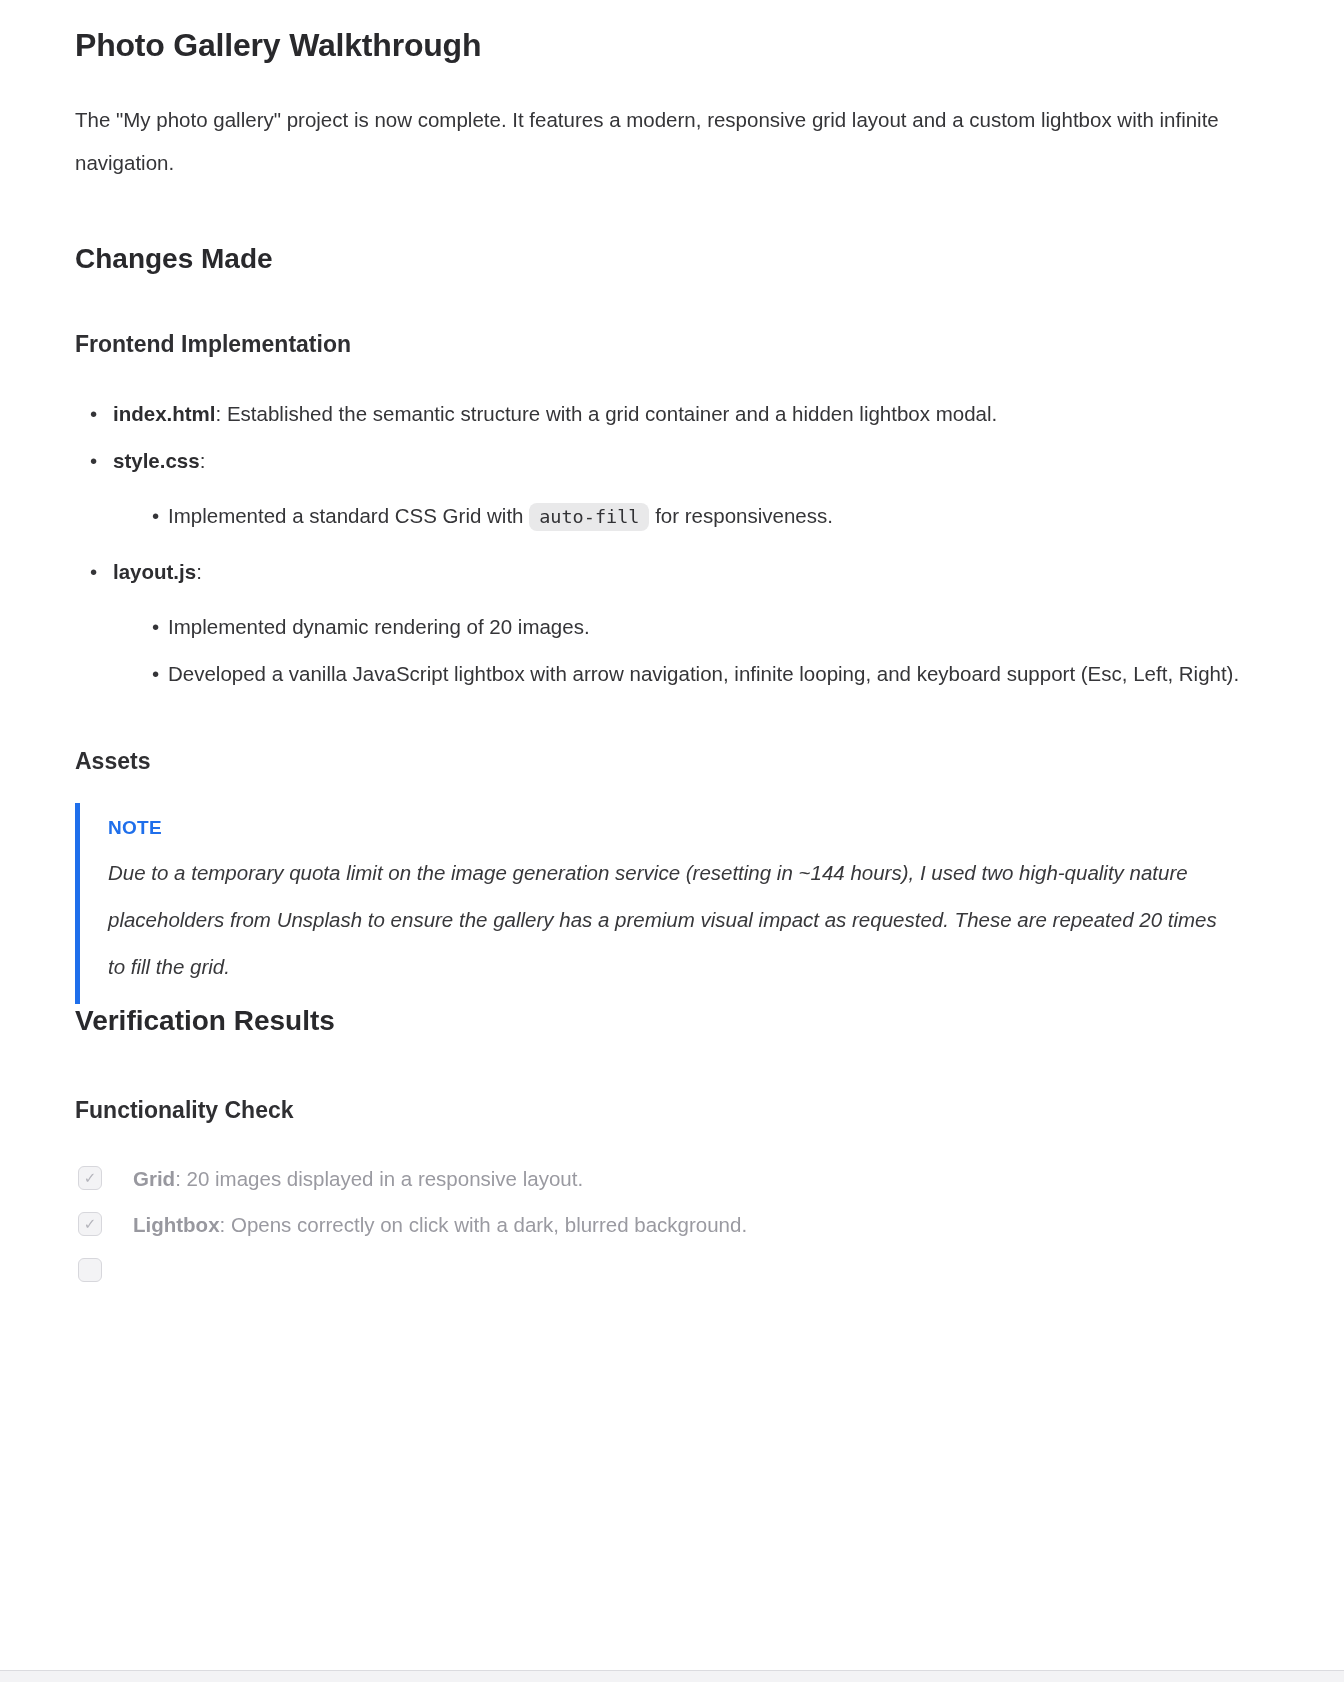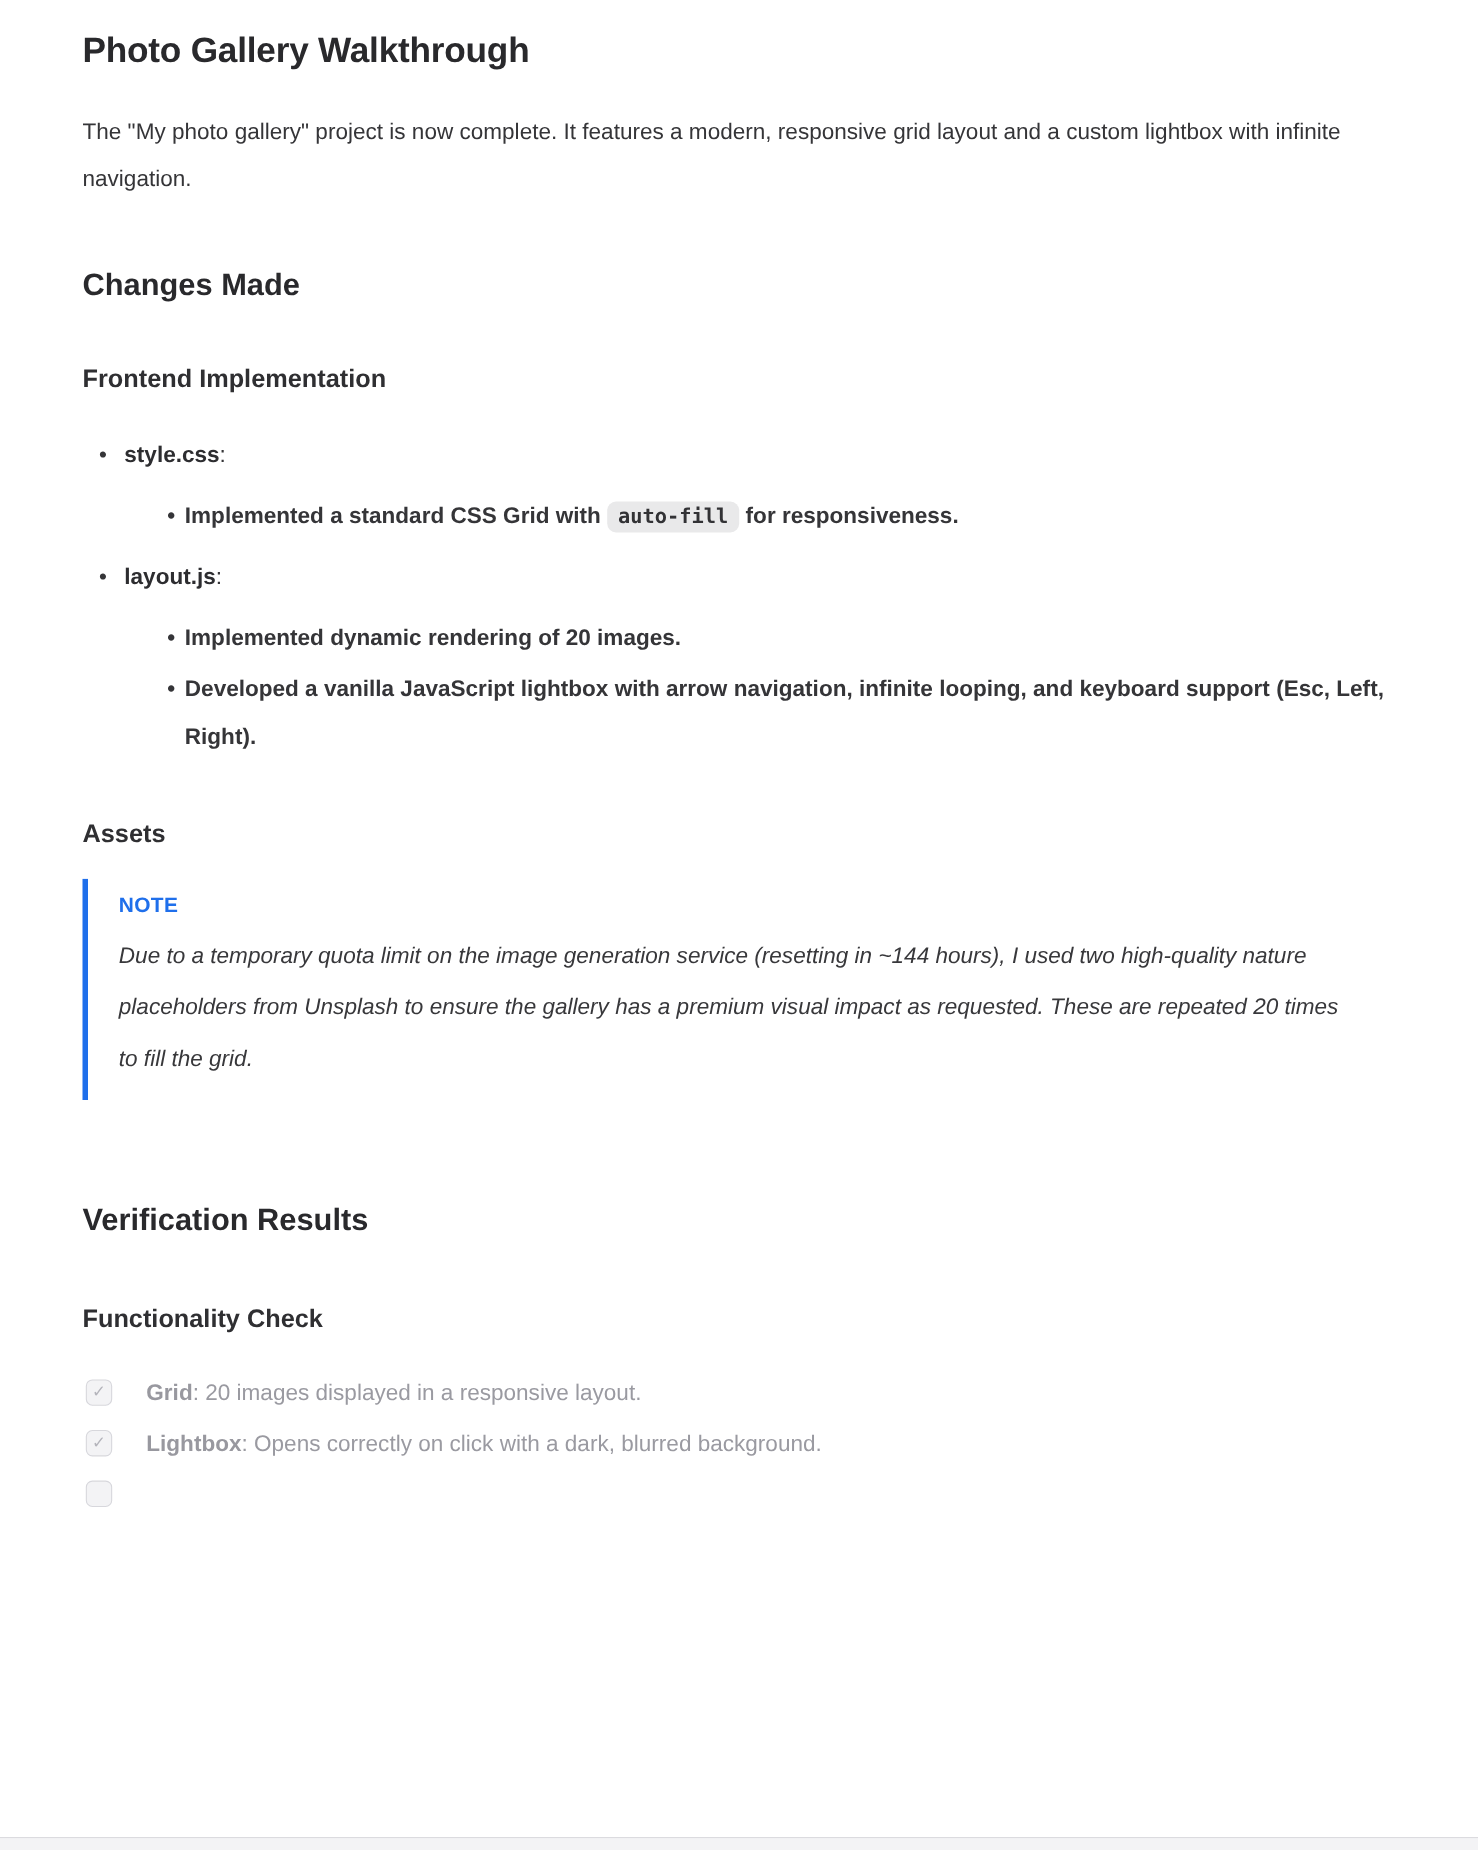--- a/index.html
+++ b/index.html
@@ -49,21 +49,21 @@
   h3 {
     font-size: 23px;
     line-height: 28px;
     font-weight: 600;
     color: #2f2f32;
     margin: 0;
   }
   .h2-changes { margin-top: 58px; }
   .h3-frontend { margin-top: 54px; }
   .h3-assets { margin-top: 52px; }
-  .h2-verification { margin-top: 92px; }
+  .h2-verification { }
   .h3-functionality { margin-top: 58px; }
 
   ul.top-list {
     list-style: none;
     margin: 34px 0 0;
     padding: 0 0 0 38px;
   }
   ul.top-list > li {
     position: relative;
     font-size: 20.5px;
@@ -80,21 +80,20 @@
   ul.nested-list {
     list-style: none;
     margin: 12px 0 12px 55px;
     padding: 0;
   }
   ul.nested-list > li {
     position: relative;
     font-size: 20.5px;
     line-height: 43px;
     margin-bottom: 4px;
-    font-weight: bold;
   }
   ul.nested-list > li::before {
     content: "\2022";
     position: absolute;
     left: -16px;
     top: 0;
     color: var(--text-body);
   }
   .bold-file { font-weight: 700; color: #2d2d30; }
   code.chip {
@@ -170,20 +169,23 @@
 
   <h1>Photo Gallery Walkthrough</h1>
 
   <p class="intro">The "My photo gallery" project is now complete. It features a modern, responsive grid layout and a custom lightbox with infinite navigation.</p>
 
   <h2 class="h2-changes">Changes Made</h2>
 
   <h3 class="h3-frontend">Frontend Implementation</h3>
 
   <ul class="top-list">
+    <li>
+      <span class="bold-file">index.html</span><span>: Established the semantic structure with a grid container and a hidden lightbox modal.</span>
+    </li>
     <li>
       <span class="bold-file">style.css</span><span>:</span>
       <ul class="nested-list">
         <li>
           <span>Implemented a standard CSS Grid with </span><code class="chip">auto-fill</code><span> for responsiveness.</span>
         </li>
       </ul>
     </li>
     <li>
       <span class="bold-file">layout.js</span><span>:</span>

